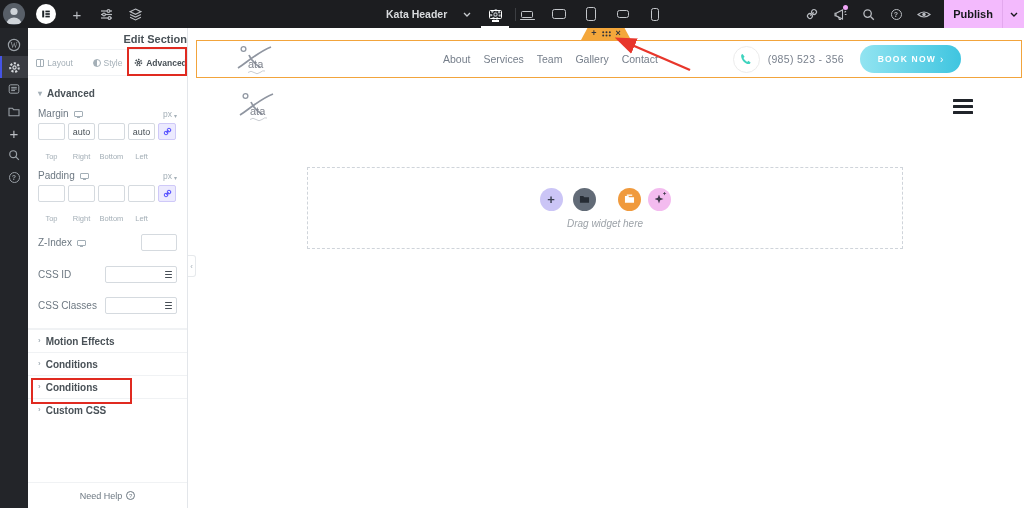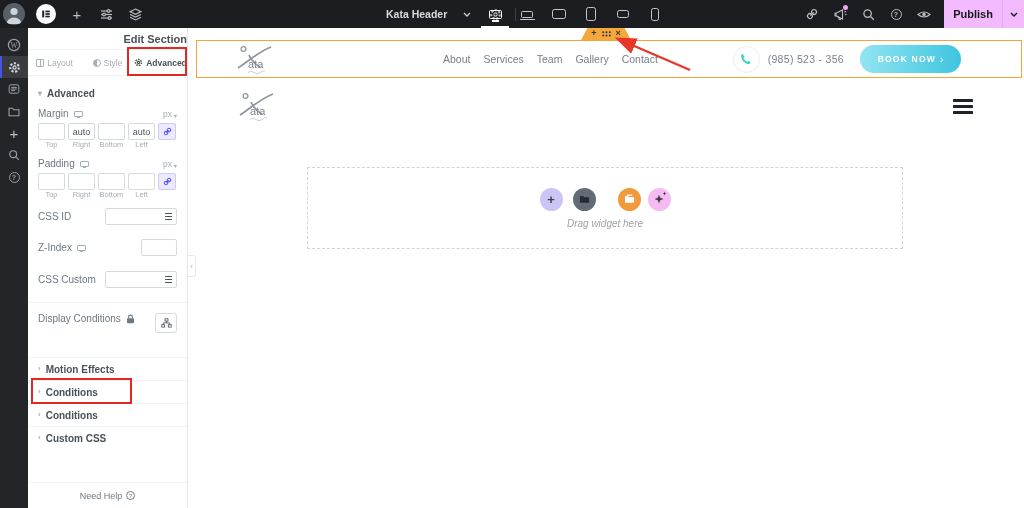--- a/index.html
+++ b/index.html
@@ -61,21 +61,21 @@
   .dim{margin-bottom:9px}
   .dim-head{display:flex;align-items:center;margin-bottom:4px}
   .ctl-label{font-size:10px;color:#6d7882}
   .mini-mon{width:9px;height:6px;border:1px solid #a4afb7;border-radius:1px;display:inline-block;position:relative;margin-left:5px}
   .mini-mon::after{content:"";position:absolute;left:2px;right:2px;bottom:-2.5px;height:1px;background:#a4afb7}
   .unit{margin-left:auto;font-size:8.5px;color:#a4afb7;display:flex;align-items:flex-end;gap:2px;cursor:pointer}
   .unit .caret{font-size:6px}
   .dim-inputs{display:flex;gap:3px}
   .dim-in{width:27px;height:17px;border:1px solid #d5dadf;border-radius:2px;font-size:9px;text-align:center;color:#495157;outline:none;font-family:"Liberation Sans",sans-serif}
   .link-btn{width:18px;height:17px;border:1px solid #cfc9f8;border-radius:2px;background:#eceafe;display:flex;align-items:center;justify-content:center;color:#524cff;cursor:pointer}
-  .dim-labels{display:flex;gap:3px;margin-top:0}
+  .dim-labels{display:flex;gap:3px;margin-top:12px}
   .dim-labels span{width:27px;text-align:center;font-size:7.5px;color:#a4afb7}
   .row{display:flex;align-items:center;margin:0 0 14px}
   .row-z{margin:11px 0 15px}
   .z-in{margin-left:auto;width:36px;height:17px;border:1px solid #d5dadf;border-radius:2px;outline:none;font-size:9px;text-align:center}
   .idwrap{margin-left:auto;width:72px;height:17px;border:1px solid #d5dadf;border-radius:2px;display:flex;align-items:center;background:#fff}
   .idwrap input{flex:1;min-width:0;border:0;outline:none;height:13px;font-size:9px;padding:0 3px;font-family:"Liberation Sans",sans-serif}
   .tagbtn{width:13px;height:100%;display:flex;flex-direction:column;align-items:center;justify-content:center;gap:1.5px;cursor:pointer;padding-right:2px}
   .tagbtn i{width:7px;height:1.6px;background:#474e56;border-radius:0.5px;display:block}
   .p-div{border-top:1px solid #f0f2f4;margin:0 -10px}
   .cond{display:flex;align-items:flex-start;padding:10px 0 24px}
@@ -368,67 +368,52 @@
         </span>
       </div>
       <div class="dim-labels">
         <span>Top</span>
         <span>Right</span>
         <span>Bottom</span>
         <span>Left</span>
       </div>
     </div>
 
+    <div class="row row-z">
+      <span class="ctl-label">Z-Index</span>
+      <i class="mini-mon"></i>
+      <input class="z-in" style="">
+    </div>
+
     <div class="row">
       <span class="ctl-label">CSS ID</span>
       <div class="idwrap">
         <input style="">
         <span class="tagbtn">
             <i></i>
             <i></i>
             <i></i>
           </span>
       </div>
     </div>
 
-    <div class="row row-z">
-      <span class="ctl-label">Z-Index</span>
-      <i class="mini-mon"></i>
-      <input class="z-in" style="">
-    </div>
-
     <div class="row">
-      <span class="ctl-label">CSS Custom</span>
+      <span class="ctl-label">CSS Classes</span>
       <div class="idwrap">
         <input style="">
         <span class="tagbtn">
             <i></i>
             <i></i>
             <i></i>
           </span>
       </div>
     </div>
 
     <div class="p-div"></div>
 
-    <div class="cond">
-      <span class="ctl-label">Display Conditions</span>
-      <svg width="9" height="10" viewBox="0 0 9 10" style="margin-left:5px;margin-top:1px">
-          <rect x="1" y="4.2" width="7" height="5" rx="1" fill="#6d7882"></rect>
-          <path d="M2.6 4.2 V3 a1.9 1.9 0 0 1 3.8 0 V4.2" fill="none" stroke="#6d7882" stroke-width="1.1"></path>
-        </svg>
-      <span class="cond-btn">
-        <svg width="11" height="10" viewBox="0 0 12 11" fill="none" stroke="currentColor" stroke-width="0.9">
-            <rect x="4.4" y="0.8" width="3.2" height="2.6"></rect>
-            <rect x="0.8" y="7.4" width="3.2" height="2.6"></rect>
-            <rect x="8" y="7.4" width="3.2" height="2.6"></rect>
-            <path d="M6 3.4 V5.4 M6 5.4 H2.4 V7.4 M6 5.4 H9.6 V7.4"></path>
-          </svg>
-      </span>
-    </div>
   </div>
 
   <div class="fold">
     <span class="caret">›</span>
     <span>Motion Effects</span>
   </div>
   <div class="fold">
     <span class="caret">›</span>
     <span>Conditions</span>
   </div>

